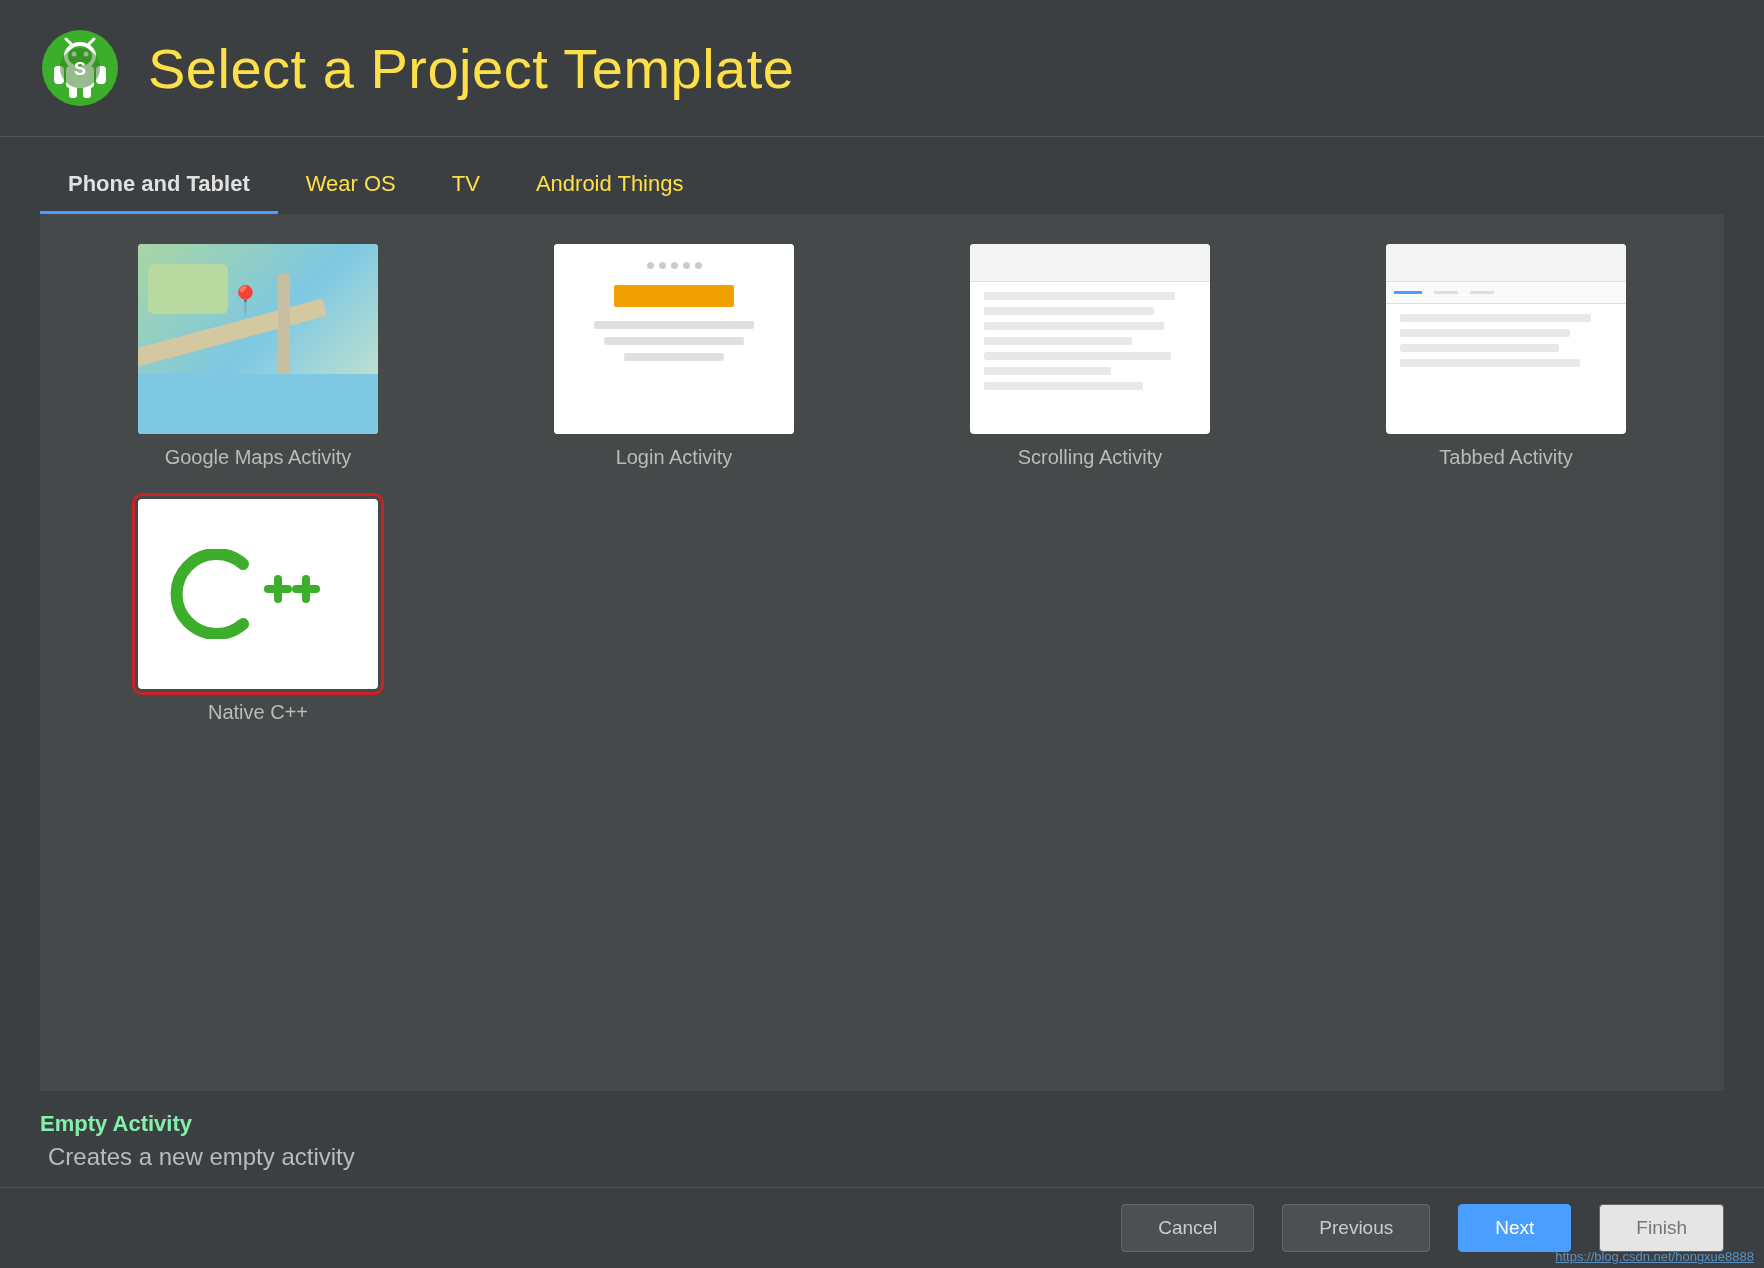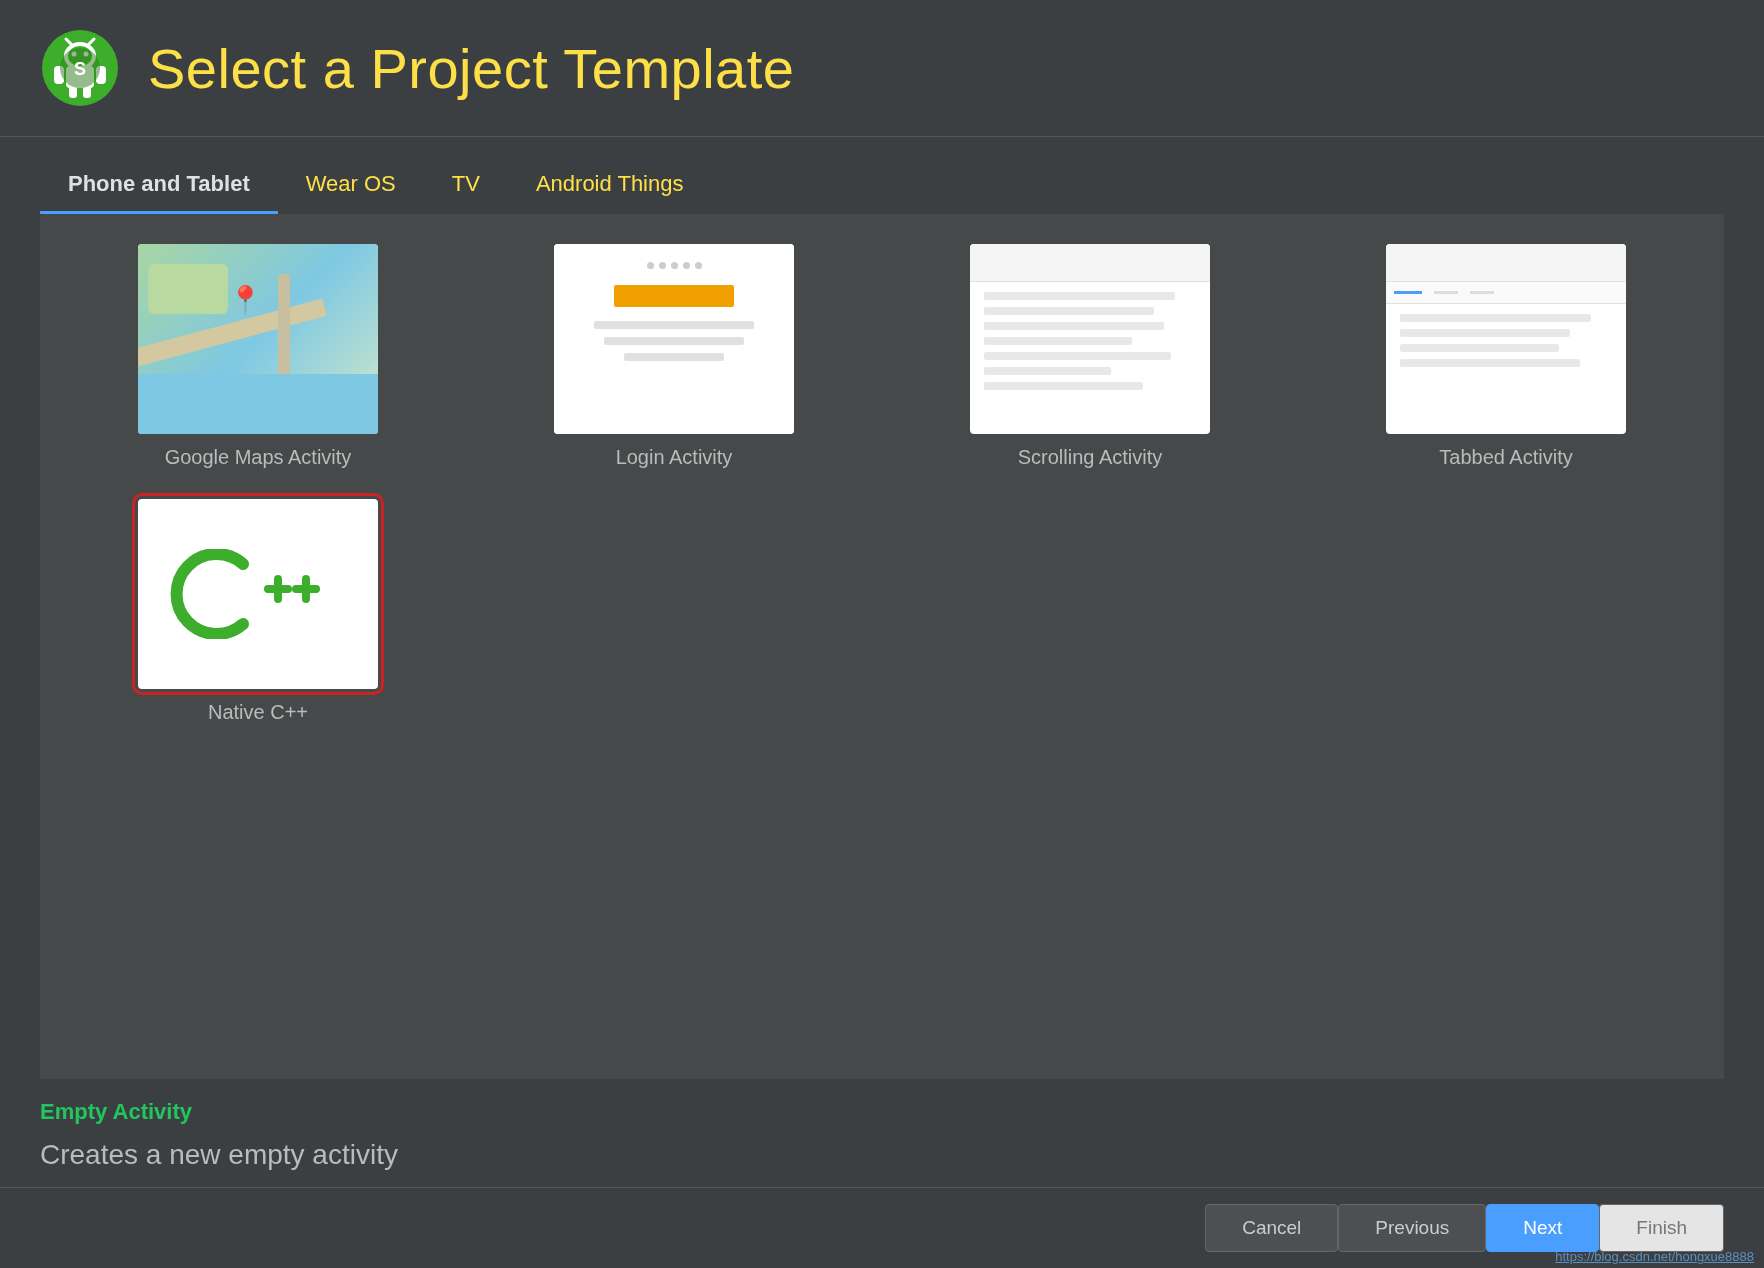--- a/index.html
+++ b/index.html
@@ -264,38 +264,39 @@
       justify-content: center;
     }
 
     
     .description-area {
       background: #3c3f41;
       padding: 20px 40px 16px;
       flex-shrink: 0;
     }
     .description-title {
-      color: #22c55e;
+      color: #86efac;
       font-size: 22px;
       font-weight: 700;
-      margin-bottom: 14px;
+      margin-bottom: 6px;
     }
     .description-text {
       color: #bbb;
-      font-size: 28px;
+      font-size: 24px;
+      margin-left: 8px;
     }
 
     
     .footer {
       background: #3c3f41;
       padding: 16px 40px;
       display: flex;
       justify-content: flex-end;
       align-items: center;
-      gap: 0;
+      gap: 28px;
       border-top: 1px solid #555;
       flex-shrink: 0;
     }
 
     .btn {
       padding: 12px 36px;
       font-size: 19px;
       border-radius: 4px;
       cursor: pointer;
       border: 1px solid #666;

